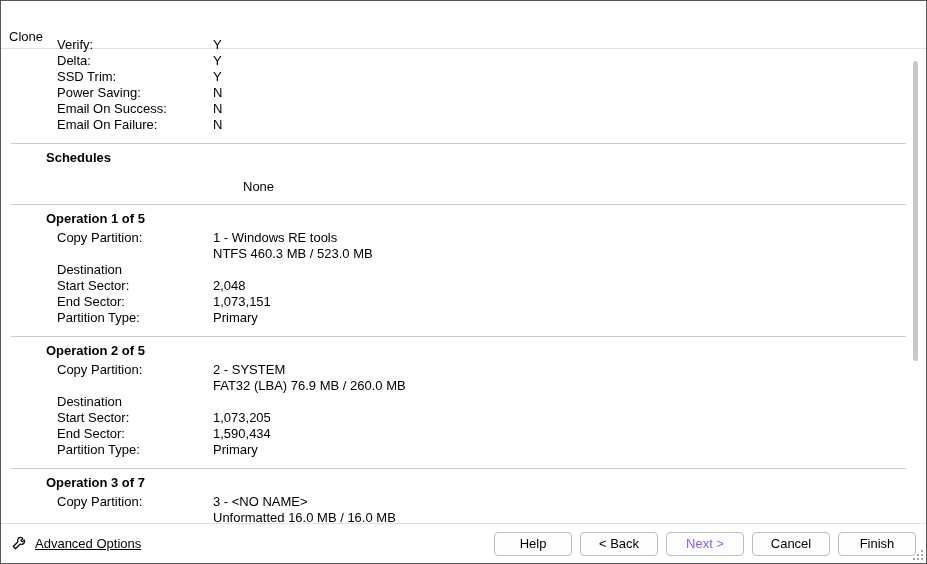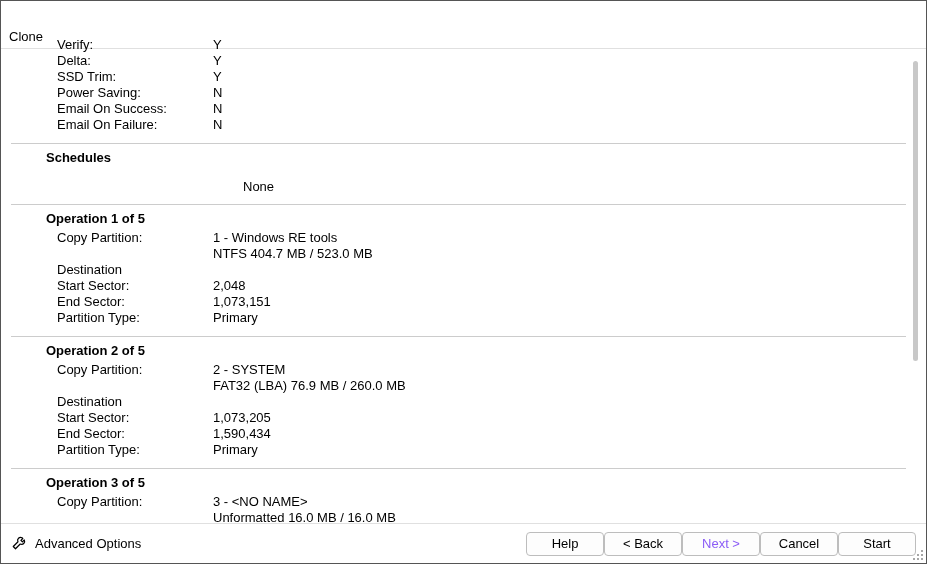--- a/index.html
+++ b/index.html
@@ -87,34 +87,36 @@
     border-top: 1px solid #e0e0e0;
     display: flex;
     align-items: center;
     padding: 0 10px;
     background: #fff;
   }
   .adv-link {
     display: flex;
     align-items: center;
     gap: 6px;
+    text-decoration: underline;
     color: #000;
     cursor: pointer;
     font-size: 13px;
   }
   .adv-link svg { width: 18px; height: 18px; }
   .spacer { flex: 1; }
   .btn {
     min-width: 78px;
     height: 24px;
     border: 1px solid #bdbdbd;
     border-radius: 4px;
     background: #fdfdfd;
     font-size: 13px;
     font-family: inherit;
+    margin-left: 8px;
     cursor: pointer;
   }
   .btn:disabled {
     color: #8b5cf6;
     cursor: default;
   }
   .resize-grip {
     position: absolute;
     right: 2px;
     bottom: 2px;
@@ -160,21 +162,21 @@
     <div class="schedules-value">None</div>
 
     <hr class="section-rule">
     <div class="section-head">Operation 1 of 5</div>
     <div class="kv-row">
       <div class="kv-label">Copy Partition:</div>
       <div class="kv-value">1 - Windows RE tools</div>
     </div>
     <div class="kv-row">
       <div class="kv-label"></div>
-      <div class="kv-value">NTFS 404.7 MB / 523.0 MB</div>
+      <div class="kv-value">NTFS 460.3 MB / 523.0 MB</div>
     </div>
     <div class="subhead">Destination</div>
     <div class="kv-row">
       <div class="kv-label">Start Sector:</div>
       <div class="kv-value">2,048</div>
     </div>
     <div class="kv-row">
       <div class="kv-label">End Sector:</div>
       <div class="kv-value">1,073,151</div>
     </div>
@@ -201,21 +203,21 @@
     <div class="kv-row">
       <div class="kv-label">End Sector:</div>
       <div class="kv-value">1,590,434</div>
     </div>
     <div class="kv-row">
       <div class="kv-label">Partition Type:</div>
       <div class="kv-value">Primary</div>
     </div>
 
     <hr class="section-rule">
-    <div class="section-head">Operation 3 of 5</div>
+    <div class="section-head">Operation 3 of 7</div>
     <div class="kv-row">
       <div class="kv-label">Copy Partition:</div>
       <div class="kv-value">3 - &lt;NO NAME&gt;</div>
     </div>
     <div class="kv-row">
       <div class="kv-label"></div>
       <div class="kv-value">Unformatted 16.0 MB / 16.0 MB</div>
     </div>
 
   </div>
@@ -229,21 +231,21 @@
         <path d="M14.7 6.3a4 4 0 0 0-5.4 5.4L3 18l3 3 6.3-6.3a4 4 0 0 0 5.4-5.4l-2.5 2.5-2-2 2.5-2.5z"></path>
       </svg>
     </span>
     <span>Advanced Options</span>
   </div>
   <div class="spacer"></div>
   <button class="btn">Help</button>
   <button class="btn">&lt; Back</button>
   <button class="btn" disabled="">Next &gt;</button>
   <button class="btn">Cancel</button>
-  <button class="btn">Start</button>
+  <button class="btn">Finish</button>
 </div>
 
 <svg class="resize-grip" viewBox="0 0 12 12">
   <circle cx="10" cy="2" r="1" fill="#888"></circle>
   <circle cx="10" cy="6" r="1" fill="#888"></circle>
   <circle cx="6" cy="6" r="1" fill="#888"></circle>
   <circle cx="10" cy="10" r="1" fill="#888"></circle>
   <circle cx="6" cy="10" r="1" fill="#888"></circle>
   <circle cx="2" cy="10" r="1" fill="#888"></circle>
 </svg>

